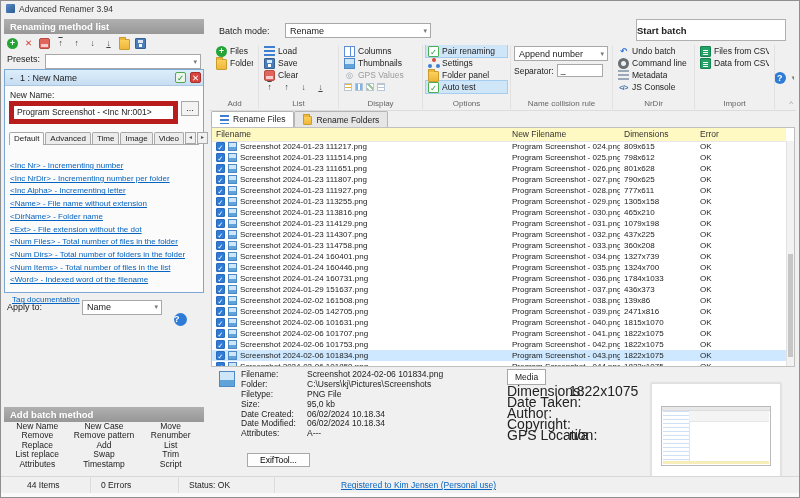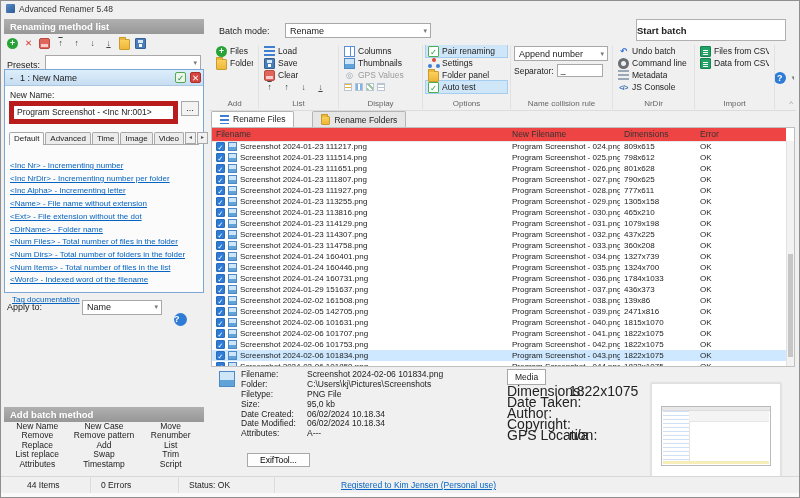--- a/index.html
+++ b/index.html
@@ -57,21 +57,21 @@
            height:15px;line-height:15px;padding-left:6px;box-sizing:border-box}
 
   
   #titlebar{position:absolute;top:0;left:0;right:0;height:15px;display:flex;align-items:center;gap:4px;padding-left:5px;font-size:8.5px;color:#333}
   .appicon{width:9px;height:9px;background:linear-gradient(135deg,#5a8cc7,#2c5a94);border-radius:1px;flex:none}
 
   
   #leftpanel{position:absolute;left:3px;top:16px;width:203px;bottom:20px}
   #rml-hdr{position:absolute;top:2px;left:0;right:3px}
   #method-toolbar{position:absolute;top:20px;left:3px;height:13px;display:flex;gap:5px;align-items:center}
-  #presets-row{position:absolute;top:37px;left:3px;right:6px;height:16px;display:flex;align-items:flex-end;gap:5px}
+  #presets-row{position:absolute;top:37px;left:3px;right:6px;height:16px;display:flex;align-items:flex-start;gap:5px}
   #presets-combo{flex:1}
   #methodbox{position:absolute;top:52px;left:0;right:3px;height:224px;border:1px solid #7aa7d4;background:#fbfbfb;box-sizing:border-box}
   .mb-hdr{height:15px;background:linear-gradient(#ddeefb,#c6ddf2);display:flex;align-items:center;padding:0 2px;gap:4px;border-bottom:1px solid #aac6e0}
   .mb-collapse{width:9px;text-align:center;color:#444;font-weight:bold}
   .mb-title{flex:1;font-size:9px}
   .mb-label{margin:4px 0 1px 5px;font-size:8.5px}
   .mb-inputrow{display:flex;gap:3px;margin:0 4px}
   .tinput{flex:1;background:#fff;border:5px solid #b91c1c;height:13px;line-height:13px;padding:0 3px;font-size:8.5px;white-space:nowrap;overflow:hidden}
   .dots-btn{width:18px;height:15px;background:#f3f3f3;border:1px solid #a8a8a8;text-align:center;line-height:13px;box-sizing:border-box}
   #method-tabs{display:flex;align-items:flex-end;margin:6px 4px 0;border-bottom:1px solid #a8a8a8;height:14px}
@@ -107,26 +107,26 @@
   .rgroup-label{text-align:center;color:#666;font-size:8px;height:11px;line-height:11px;white-space:nowrap}
   .arrow-row{display:flex;gap:6px;padding-left:2px;height:12px;align-items:center}
   .mini-row{display:flex;gap:3px;padding-left:2px;height:12px;align-items:center}
   .ccombo{width:94px;margin-top:1px}
   .seprow{display:flex;align-items:center;gap:3px;margin-top:3px;font-size:8.5px}
   .sepinput{width:46px;height:13px;background:#fff;border:1px solid #a8a8a8;padding:0 3px;box-sizing:border-box;line-height:11px}
   .helpgroup{border-right:none;align-items:center;padding-top:2px;flex:1;display:flex;flex-direction:row;gap:3px;justify-content:center}
   #ribbon-collapse{position:absolute;right:3px;bottom:2px;color:#9a9a9a;font-size:8px}
 
   
-  #filetabs{position:absolute;left:210px;top:110px;height:16px;display:flex;gap:18px;align-items:flex-start}
+  #filetabs{position:absolute;left:210px;top:110px;height:16px;display:flex;gap:0;align-items:flex-start}
   .ftab{display:flex;align-items:center;gap:4px;padding:2px 8px;font-size:8.5px;border:1px solid #b5b5b5;border-bottom:none;
         background:#e6e6e6;border-radius:2px 2px 0 0;cursor:pointer;white-space:nowrap}
   .ftab.active{background:#fff;padding-bottom:3px}
   #filelist{position:absolute;left:210px;top:126px;width:584px;height:240px;background:#fff;border:1px solid #c0c0c0;box-sizing:border-box}
-  #list-header{position:absolute;top:0;left:0;right:8px;height:13px;border-bottom:1px solid #e8e8e8;background:#ef4444}
+  #list-header{position:absolute;top:0;left:0;right:8px;height:13px;border-bottom:1px solid #e8e8e8;background:#fef9c3}
   .hcol{position:absolute;top:0;line-height:13px;font-size:8.5px;color:#333;cursor:pointer}
   .h0{left:4px}.h1{left:300px}.h2{left:412px}.h3{left:488px}
   #list-rows{position:absolute;top:13px;left:0;right:8px;bottom:0;overflow:hidden}
   .frow{position:relative;height:11px;line-height:11px;cursor:pointer}
   .frow.sel{background:#cde8ff}
   .frow .i{position:absolute;top:1px}
   .chkpos{left:4px}.icpos{left:16px}
   .fcell{position:absolute;font-size:8px;white-space:nowrap;overflow:hidden}
   .c-name{left:28px;width:266px}.c-new{left:300px;width:108px}.c-dim{left:412px;width:72px}.c-err{left:488px}
   #list-scrollbar{position:absolute;top:13px;right:0;width:8px;bottom:0;background:#f2f2f2;border-left:1px solid #e2e2e2;box-sizing:border-box;cursor:pointer}
@@ -159,21 +159,21 @@
   #reg-link{color:#0563c1;text-decoration:underline;cursor:pointer}
   #bottomstrip{position:absolute;left:0;right:0;bottom:0;height:4px;background:#fafafa}
 </style>
 </head>
 <body>
 
 <div id="window">
 
   <div id="titlebar">
     <span class="appicon"></span>
-    <span>Advanced Renamer 5.48</span>
+    <span>Advanced Renamer 3.94</span>
   </div>
 
   <div id="leftpanel">
     <div id="rml-hdr" class="grayhdr">Renaming method list</div>
     <div id="method-toolbar">
         <span class="i i11 ic-plus">+</span>
         <span class="i i11 ic-xred">✕</span>
         <span class="i i11 ic-eraser"></span>
         <span class="i i11 ic-arrow bar-top">↑</span>
         <span class="i i11 ic-arrow">↑</span>
@@ -211,22 +211,22 @@
           <div class="tab-arrows">
             <div class="tab-arrow">◄</div>
             <div class="tab-arrow">►</div>
           </div>
         </div>
       <div id="taglist">
           <span class="taglink">&lt;Inc Nr&gt; - Incrementing number</span>
           <span class="taglink">&lt;Inc NrDir&gt; - Incrementing number per folder</span>
           <span class="taglink">&lt;Inc Alpha&gt; - Incrementing letter</span>
           <span class="taglink">&lt;Name&gt; - File name without extension</span>
+          <span class="taglink">&lt;DirName&gt; - Folder name</span>
           <span class="taglink">&lt;Ext&gt; - File extension without the dot</span>
-          <span class="taglink">&lt;DirName&gt; - Folder name</span>
           <span class="taglink">&lt;Num Files&gt; - Total number of files in the folder</span>
           <span class="taglink">&lt;Num Dirs&gt; - Total number of folders in the folder</span>
           <span class="taglink">&lt;Num Items&gt; - Total number of files in the list</span>
           <span class="taglink">&lt;Word&gt; - Indexed word of the filename</span>
         </div>
       <div id="tagdoc-row">
         <span id="tagdoc">Tag documentation</span>
       </div>
     </div>
 

